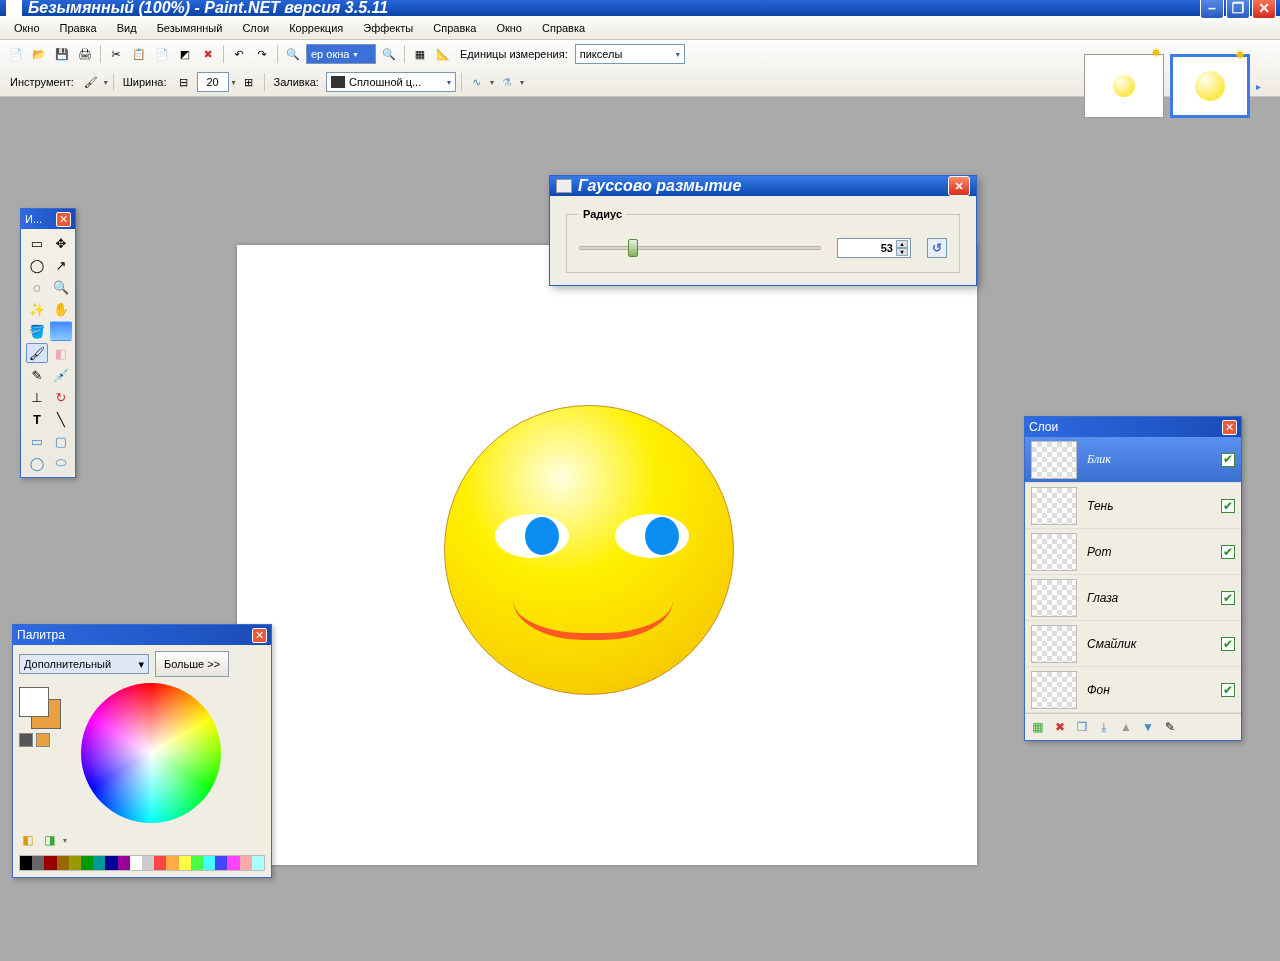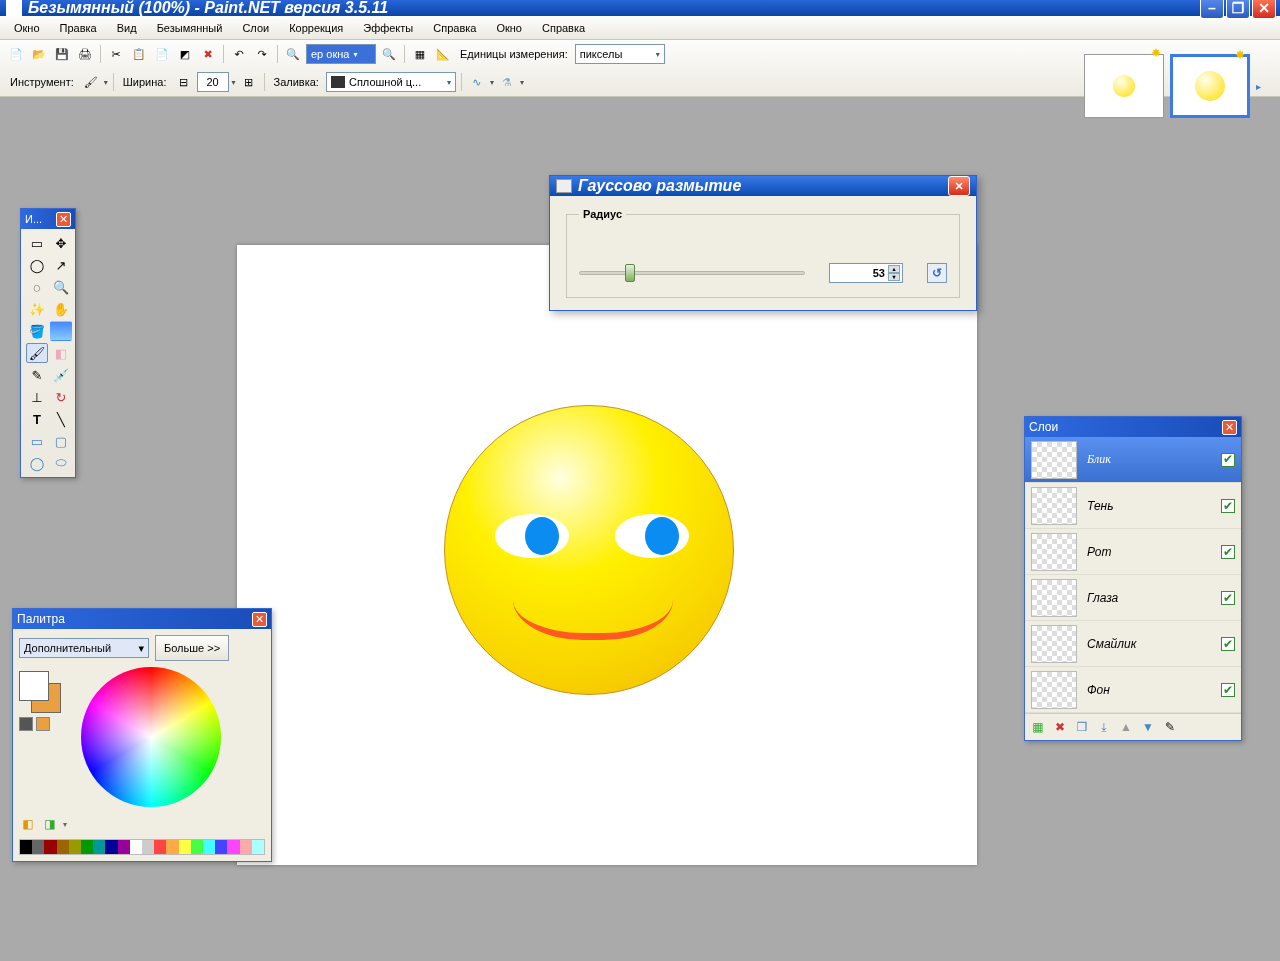--- a/index.html
+++ b/index.html
@@ -146,21 +146,21 @@
 .dlg-title .icon { width: 16px; height: 14px; background: #eee; margin-right: 6px; border: 1px solid #999; }
 .dlg-title .t { flex: 1; font-size: 16px; font-weight: bold; font-style: italic; }
 .dlg-close {
   width: 22px; height: 20px; background: linear-gradient(#ff8a6a, #d82a1a);
   color: white; border: 1px solid #fff; border-radius: 3px;
   display: flex; align-items: center; justify-content: center; font-weight: bold;
 }
 .dlg-body { padding: 12px 16px; }
 .dlg-body fieldset { border: 1px solid #c8c5b9; padding: 18px 12px 14px 12px; position: relative; font-weight: bold; }
 .dlg-body legend { font-size: 11px; padding: 0 4px; }
-.slider-row { display: flex; align-items: center; gap: 24px; margin-top: 25px; }
+.slider-row { display: flex; align-items: center; gap: 16px; }
 .slider-track {
   flex: 1; height: 4px; background: #d8d5ca; border: 1px solid #b8b5a8;
   position: relative; border-radius: 2px;
 }
 .slider-thumb {
   position: absolute; top: -8px; width: 10px; height: 18px;
   background: linear-gradient(#e8f0e0, #80b060); border: 1px solid #5a8a40; border-radius: 2px;
 }
 .numspin {
   width: 74px; height: 20px; border: 1px solid #7a97b8; background: white;
@@ -201,21 +201,21 @@
 }
 .layer-name { flex: 1; font-style: italic; font-size: 12px; }
 .layer-chk {
   width: 14px; height: 14px; border: 1px solid #3a8a3a; background: white;
   display: flex; align-items: center; justify-content: center; color: #2a8a2a; font-size: 12px;
 }
 .layers .footer { display: flex; gap: 4px; padding: 4px; border-top: 1px solid #d0cdc3; }
 .ftbtn { width: 18px; height: 18px; display: flex; align-items: center; justify-content: center; font-size: 12px; }
 
 
-.palette { left: 12px; top: 608px; width: 260px; background: #f0ede3; }
+.palette { left: 12px; top: 624px; width: 260px; background: #f0ede3; }
 .palette .body { padding: 6px; }
 .pal-top { display: flex; gap: 6px; align-items: center; margin-bottom: 6px; }
 .pal-dd {
   border: 1px solid #7a97b8; background: #e0e8f8; height: 20px;
   display: flex; align-items: center; padding: 0 4px; font-size: 11px; width: 130px;
 }
 .pal-more {
   border: 1px solid #8a9ab8; background: linear-gradient(#fdfdfc,#e8e5da);
   height: 26px; padding: 0 8px; display: flex; align-items: center;
 }
@@ -286,21 +286,21 @@
     <div class="tbtn">🔍</div>
     <div class="dropdown" style="width:70px;background:#3a70d8;color:white">
       <span>ер окна</span>
       <span class="arrow" style="color:white">▾</span>
     </div>
     <div class="tbtn">🔍</div>
     <div class="sep"></div>
     <div class="tbtn">▦</div>
     <div class="tbtn" style="color:#c80">📐</div>
     <span class="toollabel">Единицы измерения:</span>
-    <div class="dropdown" style="width:90px;background:white">
+    <div class="dropdown" style="width:110px;background:white">
       <span>пикселы</span>
       <span class="arrow" style="margin-left:auto">▾</span>
     </div>
   </div>
   <div class="toolbar">
     <span class="toollabel">Инструмент:</span>
     <div class="tbtn">🖌</div>
     <span style="font-size:8px;color:#555">▾</span>
     <div class="sep"></div>
     <span class="toollabel">Ширина:</span>

